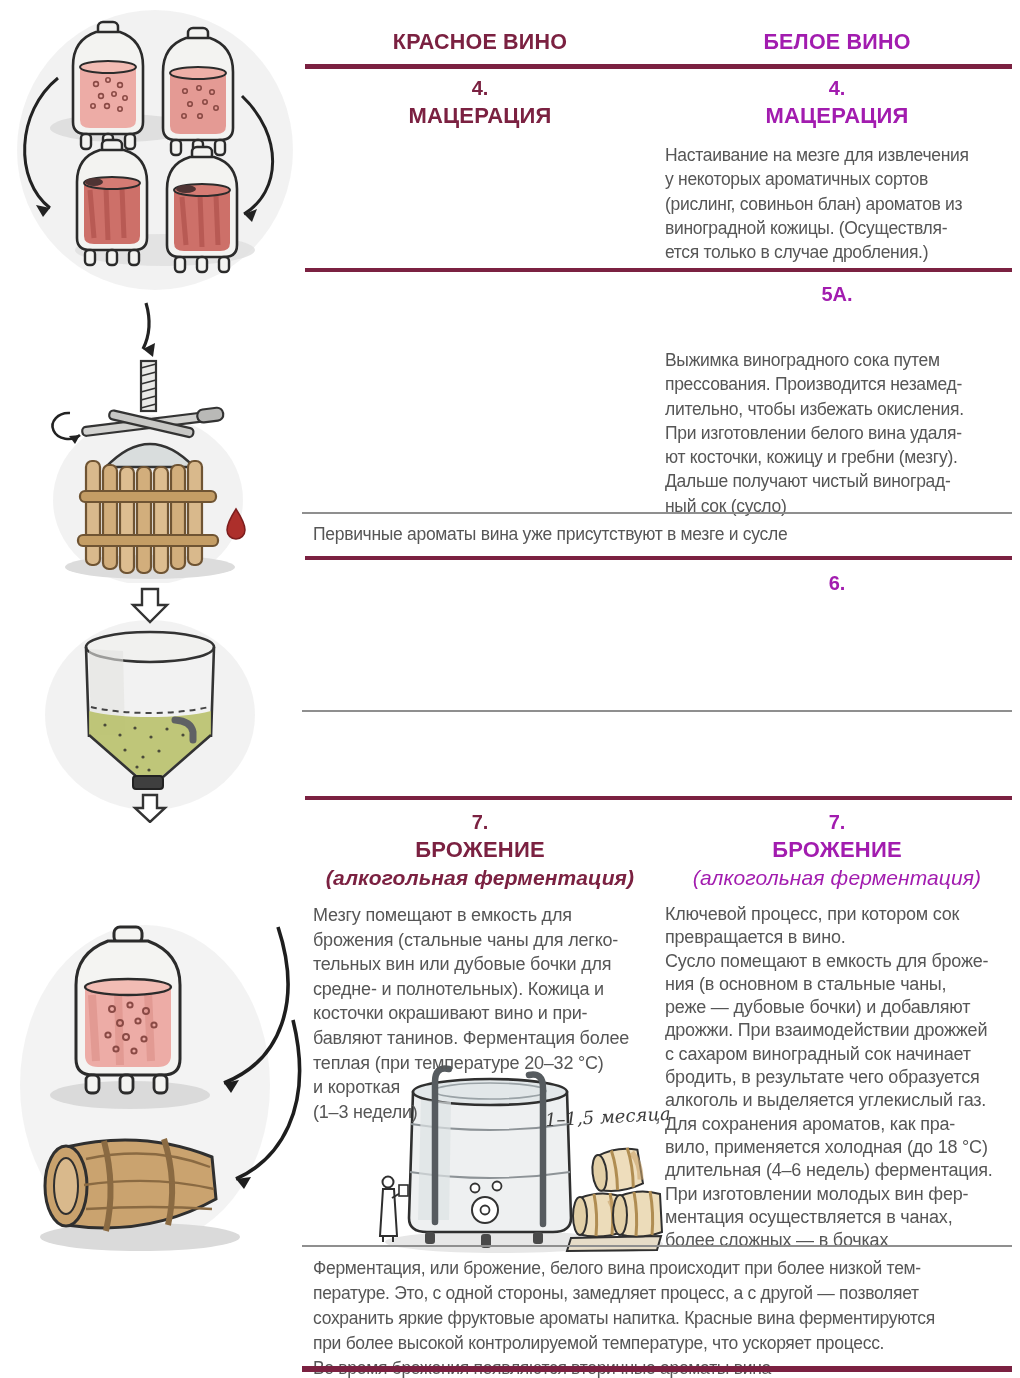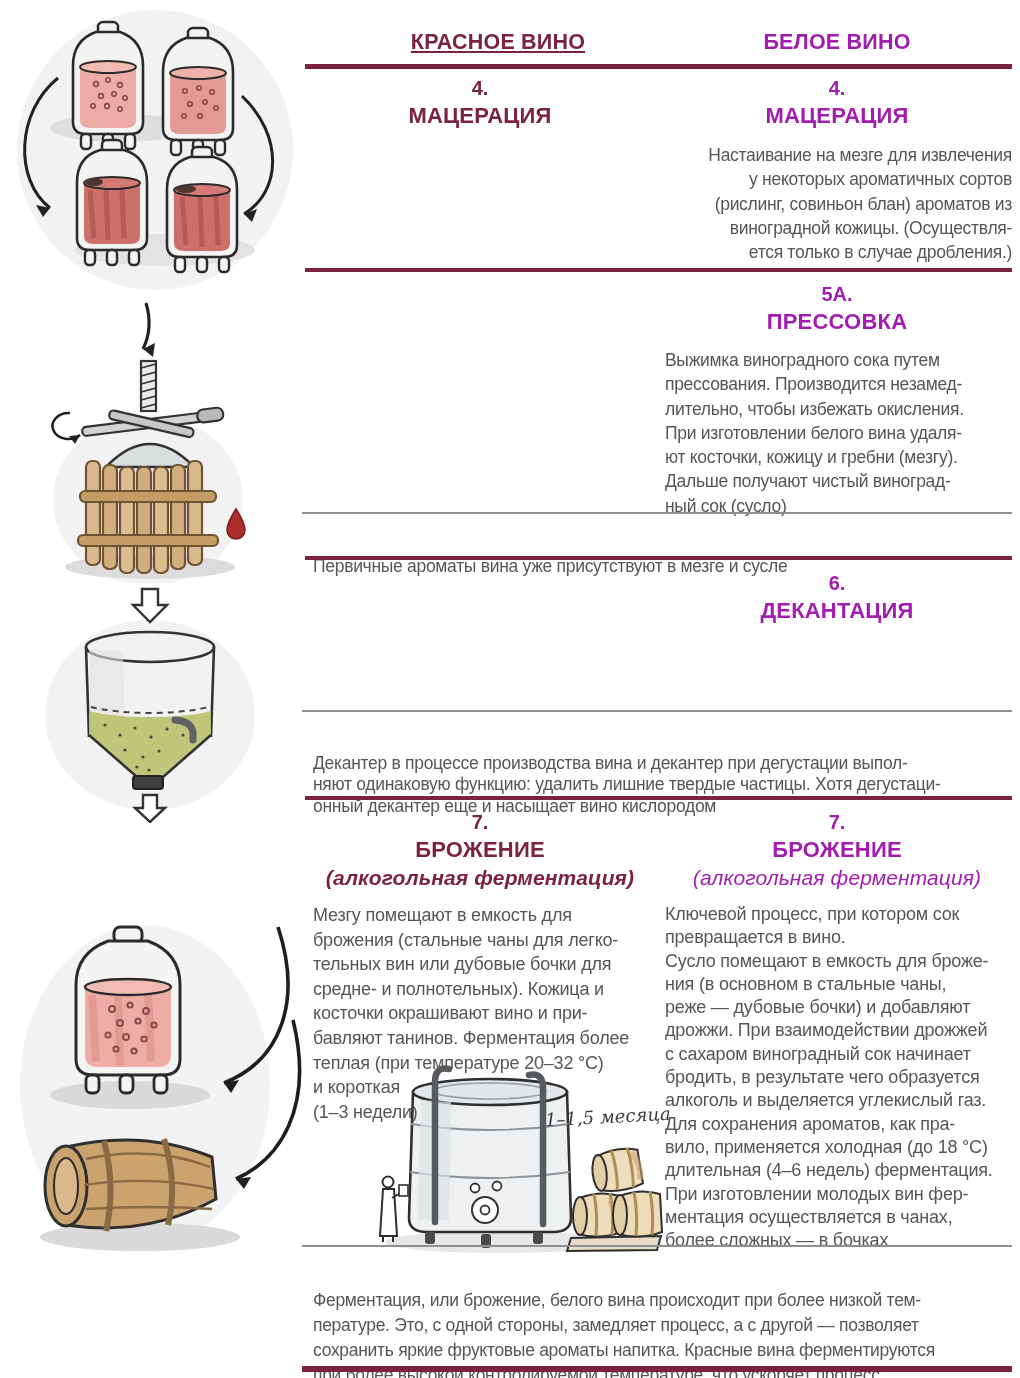--- a/index.html
+++ b/index.html
@@ -10,21 +10,21 @@
   .burgundy{color:#7b2141;}
   .gold{color:#a21caf;}
   .colhead{font-weight:bold;font-size:21.5px;letter-spacing:.2px;}
   .num{font-weight:bold;font-size:20px;}
   .stitle{font-weight:bold;font-size:22px;letter-spacing:.2px;}
   .ssub{font-size:21px;letter-spacing:.1px;font-style:italic;}
   .body{color:#565656;font-size:17.5px;line-height:24.3px;white-space:pre-line;
         letter-spacing:-0.3px;}
   .body7{color:#565656;font-size:18px;white-space:pre-line;letter-spacing:-0.2px;}
   .note{color:#565656;font-size:17.5px;line-height:21.4px;white-space:pre-line;
-        letter-spacing:-0.3px;margin-top:32px;}
+        letter-spacing:-0.3px;}
   .rule{background:#7b2141;}
   .thin{background:#8f8f8f;height:2px;}
   .handlabel{font-family:"DejaVu Serif",serif;font-style:italic;font-size:18px;
         color:#3c3c3c;transform:rotate(-3deg);white-space:nowrap;}
   svg{display:block;}
 </style>
 </head>
 <body>
 
 <div class="page">
@@ -295,58 +295,53 @@
           <ellipse cx="0" cy="25" rx="7" ry="18" fill="#e2cfa6"></ellipse>
           <path d="M14,4 q4,18 2,40 M30,3 q4,18 2,40" stroke="#b08d52" stroke-width="3" fill="none"></path>
           <path d="M34,8 q8,12 6,28" stroke="#c9a36a" stroke-width="6" fill="none" opacity="0.6"></path>
         </g>
       </g>
     </svg>
   </div>
 
   <div class="abs handlabel" style="left:545px;top:1106px;">1–1,5 месяца</div>
 
-  <div class="abs colhead burgundy center" style="left:323px;top:30px;width:350px;text-decoration:underline;">КРАСНОЕ ВИНО</div>
+  <div class="abs colhead burgundy center" style="left:305px;top:30px;width:350px;">КРАСНОЕ ВИНО</div>
   <div class="abs colhead gold center" style="left:662px;top:30px;width:350px;">БЕЛОЕ ВИНО</div>
   <div class="abs rule" style="left:305px;top:64px;width:707px;height:5px;"></div>
 
   <div class="abs num burgundy center" style="left:305px;top:77px;width:350px;">4.</div>
   <div class="abs stitle burgundy center" style="left:305px;top:103px;width:350px;">МАЦЕРАЦИЯ</div>
 
   <div class="abs num gold center" style="left:662px;top:77px;width:350px;">4.</div>
   <div class="abs stitle gold center" style="left:662px;top:103px;width:350px;">МАЦЕРАЦИЯ</div>
-  <div class="abs body" style="left:665px;top:143px;width:347px;text-align:right;">Настаивание на мезге для извлечения
+  <div class="abs body" style="left:665px;top:143px;width:347px;">Настаивание на мезге для извлечения
 у некоторых ароматичных сортов
 (рислинг, совиньон блан) ароматов из
 виноградной кожицы. (Осуществля-
 ется только в случае дробления.)</div>
 
   <div class="abs rule" style="left:305px;top:268px;width:707px;height:4px;"></div>
 
   <div class="abs num gold center" style="left:662px;top:283px;width:350px;">5А.</div>
-  <div class="abs stitle gold center" style="left:662px;top:309px;width:350px;">ПРЕССОВКА</div>
   <div class="abs body" style="left:665px;top:348px;width:347px;">Выжимка виноградного сока путем
 прессования. Производится незамед-
 лительно, чтобы избежать окисления.
 При изготовлении белого вина удаля-
 ют косточки, кожицу и гребни (мезгу).
 Дальше получают чистый виноград-
 ный сок (сусло)</div>
 
   <div class="abs thin" style="left:302px;top:512px;width:710px;"></div>
   <div class="abs note" style="left:313px;top:524px;width:699px;">Первичные ароматы вина уже присутствуют в мезге и сусле</div>
   <div class="abs rule" style="left:305px;top:556px;width:707px;height:4px;"></div>
 
   <div class="abs num gold center" style="left:662px;top:572px;width:350px;">6.</div>
-  <div class="abs stitle gold center" style="left:662px;top:598px;width:350px;">ДЕКАНТАЦИЯ</div>
 
   <div class="abs thin" style="left:302px;top:710px;width:710px;"></div>
-  <div class="abs note" style="left:313px;top:721px;width:699px;">Декантер в процессе производства вина и декантер при дегустации выпол-
-няют одинаковую функцию: удалить лишние твердые частицы. Хотя дегустаци-
-онный декантер еще и насыщает вино кислородом</div>
   <div class="abs rule" style="left:305px;top:796px;width:707px;height:4px;"></div>
 
   <div class="abs num burgundy center" style="left:305px;top:811px;width:350px;">7.</div>
   <div class="abs stitle burgundy center" style="left:305px;top:837px;width:350px;">БРОЖЕНИЕ</div>
   <div class="abs ssub burgundy center" style="left:305px;top:866px;width:350px;font-weight:bold;">(алкогольная ферментация)</div>
   <div class="abs body7" style="left:313px;top:903px;width:340px;line-height:24.6px;">Мезгу помещают в емкость для
 брожения (стальные чаны для легко-
 тельных вин или дубовые бочки для
 средне- и полнотельных). Кожица и
 косточки окрашивают вино и при-

